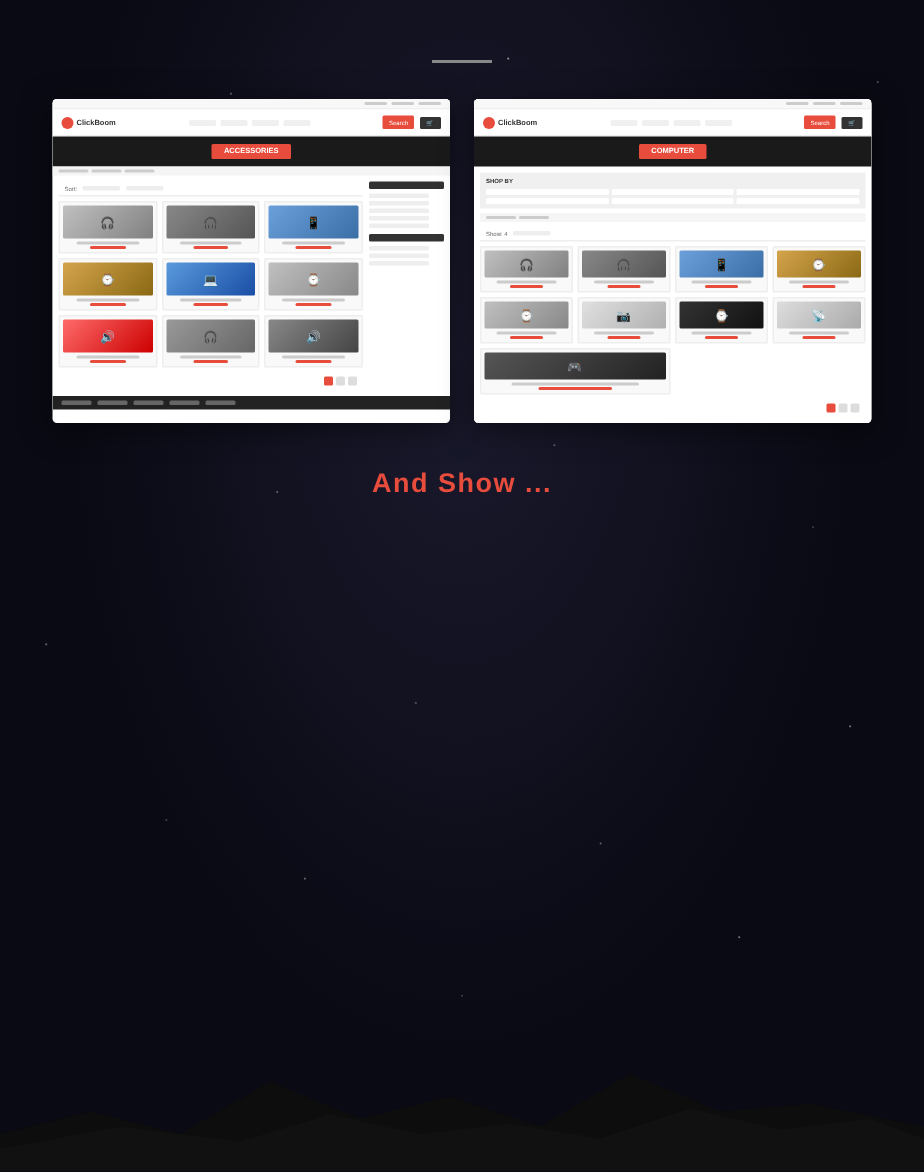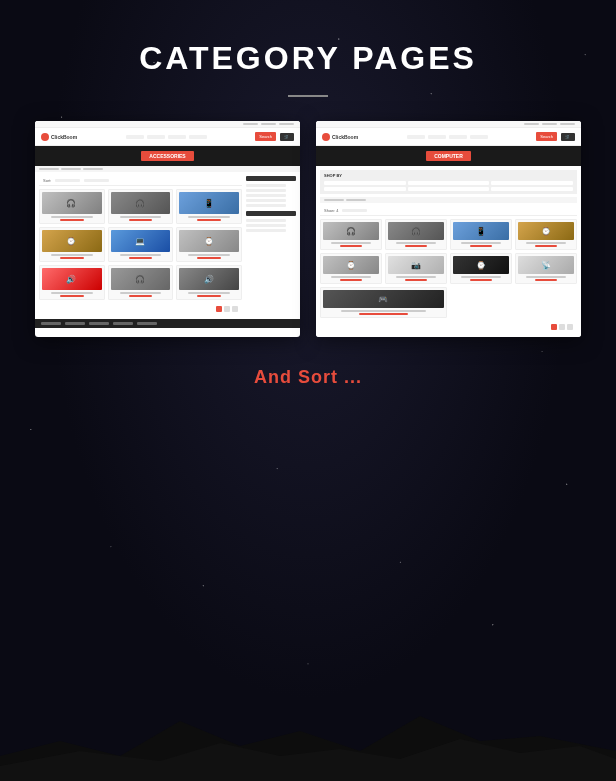--- a/index.html
+++ b/index.html
@@ -404,21 +404,20 @@
 </head>
 <body>
 
 <svg class="mountain-silhouette" viewBox="0 0 616 80" preserveAspectRatio="none" xmlns="http://www.w3.org/2000/svg">
   <path d="M0,80 L0,55 L60,40 L120,55 L180,20 L240,45 L300,30 L360,50 L420,15 L480,40 L540,35 L616,50 L616,80 Z" fill="#0d0d0d"></path>
   <path d="M0,80 L0,65 L80,50 L160,60 L220,42 L280,55 L340,48 L400,58 L460,38 L520,52 L580,45 L616,58 L616,80 Z" fill="#111111"></path>
 </svg>
 
 <div class="container">
 
-  <h1 class="page-title">CATEGORY PAGES</h1>
 
   <div class="divider"></div>
 
 
   <div class="screenshots-row">
 
     <div class="screenshot-frame">
       <div class="mock-site">
 
         <div class="mock-top-nav">
@@ -644,15 +643,15 @@
             <div class="mock-page-btn active"></div>
             <div class="mock-page-btn"></div>
             <div class="mock-page-btn"></div>
           </div>
         </div>
       </div>
     </div>
 
   </div>
 
-  <a class="and-more-link">And Sort ...</a>
+  <a class="and-more-link">And Show ...</a>
 
 </div>
 
 </body></html>

